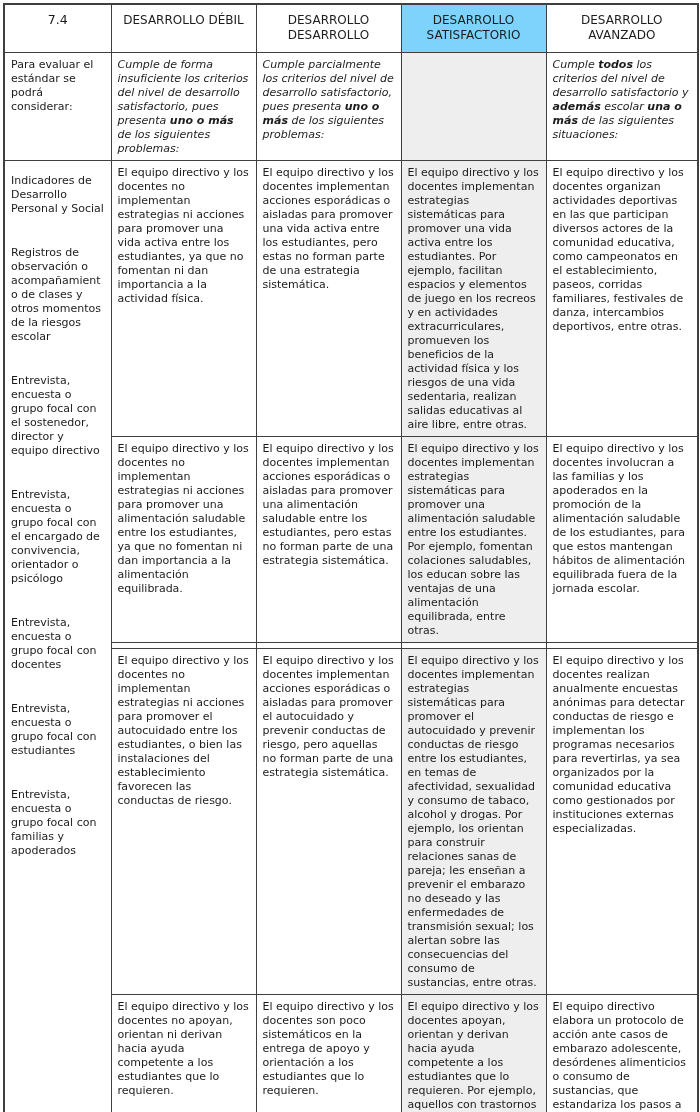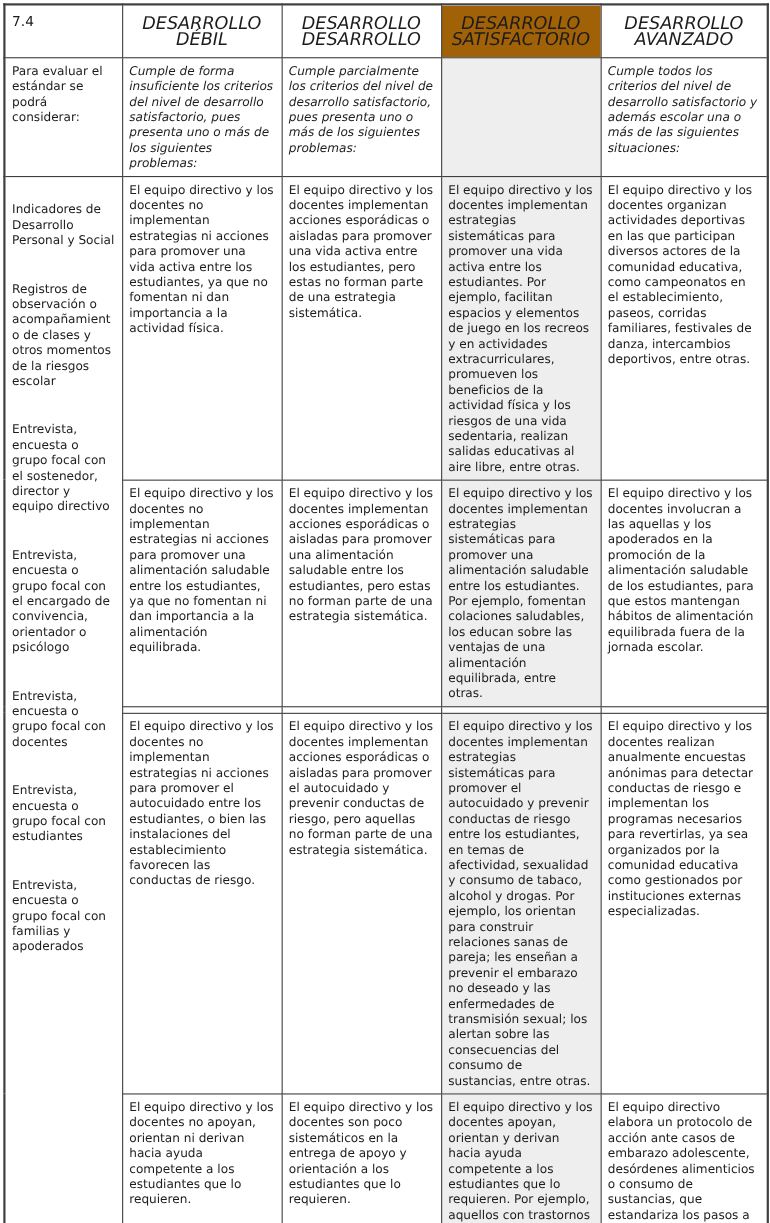--- a/index.html
+++ b/index.html
@@ -29,35 +29,35 @@
     padding: 5px 6px 4px 6px;
     font-size: 11px;
     line-height: 14px;
     font-weight: normal;
     text-align: left;
     overflow: hidden;
     word-wrap: break-word;
   }
   tr.header-row th {
     text-align: center;
-    font-size: 16px;
+    font-size: 12px;
     line-height: 15px;
     padding-top: 8px;
-    font-style: italic;
   }
   tr.header-row td.corner {
     font-size: 12.5px;
     padding-top: 8px;
+    text-align: center;
   }
   td.shaded { background: #eeeeee; }
   td.italic { font-style: italic; }
-  .bold { font-weight: normal; }
+  .bold { font-weight: bold; }
   td.evidence { font-size: 10.6px; line-height: 13px; }
   td.evidence p { margin: 0 0 30px 0; }
-  td.evidence p:first-child { margin-top: 18px; }
+  td.evidence p:first-child { margin-top: 8px; }
   tr.separator-row td {
     padding: 0;
     height: 6px;
     background: #ffffff;
   }
   tr.separator-row td.shaded-sep { background: #ffffff; }
   
   tr.header-row   td, tr.header-row   th { height: 48px; }
   tr.criteria-row td { height: 97px; }
   tr.row-1 td { height: 254px; }
@@ -76,21 +76,21 @@
       <col style="width:145px">
       <col style="width:145px">
       <col style="width:152px">
     </colgroup>
 
     <tbody>
         <tr class="header-row">
       <td class="corner">7.4</td>
       <th>DESARROLLO DÉBIL</th>
       <th>DESARROLLO DESARROLLO</th>
-      <th class="shaded" style="background: #a16207;">DESARROLLO SATISFACTORIO</th>
+      <th class="shaded" style="background: #7dd3fc;">DESARROLLO SATISFACTORIO</th>
       <th>DESARROLLO AVANZADO</th>
     </tr>
 
     <tr class="criteria-row">
       <td>Para evaluar el estándar se podrá considerar:</td>
       <td class="italic"><span>Cumple de forma insuficiente los criterios del nivel de desarrollo satisfactorio, pues presenta </span><span class="bold">uno o más</span><span> de los siguientes problemas:</span></td>
       <td class="italic"><span>Cumple parcialmente los criterios del nivel de desarrollo satisfactorio, pues presenta </span><span class="bold">uno o más</span><span> de los siguientes problemas:</span></td>
       <td class="shaded" style="background: rgb(238, 238, 238);"></td>
       <td class="italic"><span>Cumple </span><span class="bold">todos</span><span> los criterios del nivel de desarrollo satisfactorio y </span><span class="bold">además</span><span> escolar </span><span class="bold">una o más</span><span> de las siguientes situaciones:</span></td>
     </tr>
@@ -108,21 +108,21 @@
       <td>El equipo directivo y los docentes no implementan estrategias ni acciones para promover una vida activa entre los estudiantes, ya que no fomentan ni dan importancia a la actividad física.</td>
       <td>El equipo directivo y los docentes implementan acciones esporádicas o aisladas para promover una vida activa entre los estudiantes, pero estas no forman parte de una estrategia sistemática.</td>
       <td class="shaded" style="background: rgb(238, 238, 238);">El equipo directivo y los docentes implementan estrategias sistemáticas para promover una vida activa entre los estudiantes. Por ejemplo, facilitan espacios y elementos de juego en los recreos y en actividades extracurriculares, promueven los beneficios de la actividad física y los riesgos de una vida sedentaria, realizan salidas educativas al aire libre, entre otras.</td>
       <td>El equipo directivo y los docentes organizan actividades deportivas en las que participan diversos actores de la comunidad educativa, como campeonatos en el establecimiento, paseos, corridas familiares, festivales de danza, intercambios deportivos, entre otras.</td>
     </tr>
 
     <tr class="row-2">
       <td>El equipo directivo y los docentes no implementan estrategias ni acciones para promover una alimentación saludable entre los estudiantes, ya que no fomentan ni dan importancia a la alimentación equilibrada.</td>
       <td>El equipo directivo y los docentes implementan acciones esporádicas o aisladas para promover una alimentación saludable entre los estudiantes, pero estas no forman parte de una estrategia sistemática.</td>
       <td class="shaded" style="background: rgb(238, 238, 238);">El equipo directivo y los docentes implementan estrategias sistemáticas para promover una alimentación saludable entre los estudiantes. Por ejemplo, fomentan colaciones saludables, los educan sobre las ventajas de una alimentación equilibrada, entre otras.</td>
-      <td>El equipo directivo y los docentes involucran a las aquellas y los apoderados en la promoción de la alimentación saludable de los estudiantes, para que estos mantengan hábitos de alimentación equilibrada fuera de la jornada escolar.</td>
+      <td>El equipo directivo y los docentes involucran a las familias y los apoderados en la promoción de la alimentación saludable de los estudiantes, para que estos mantengan hábitos de alimentación equilibrada fuera de la jornada escolar.</td>
     </tr>
 
     <tr class="separator-row">
       <td></td>
       <td></td>
       <td class="shaded-sep"></td>
       <td></td>
     </tr>
 
     <tr class="row-3">

